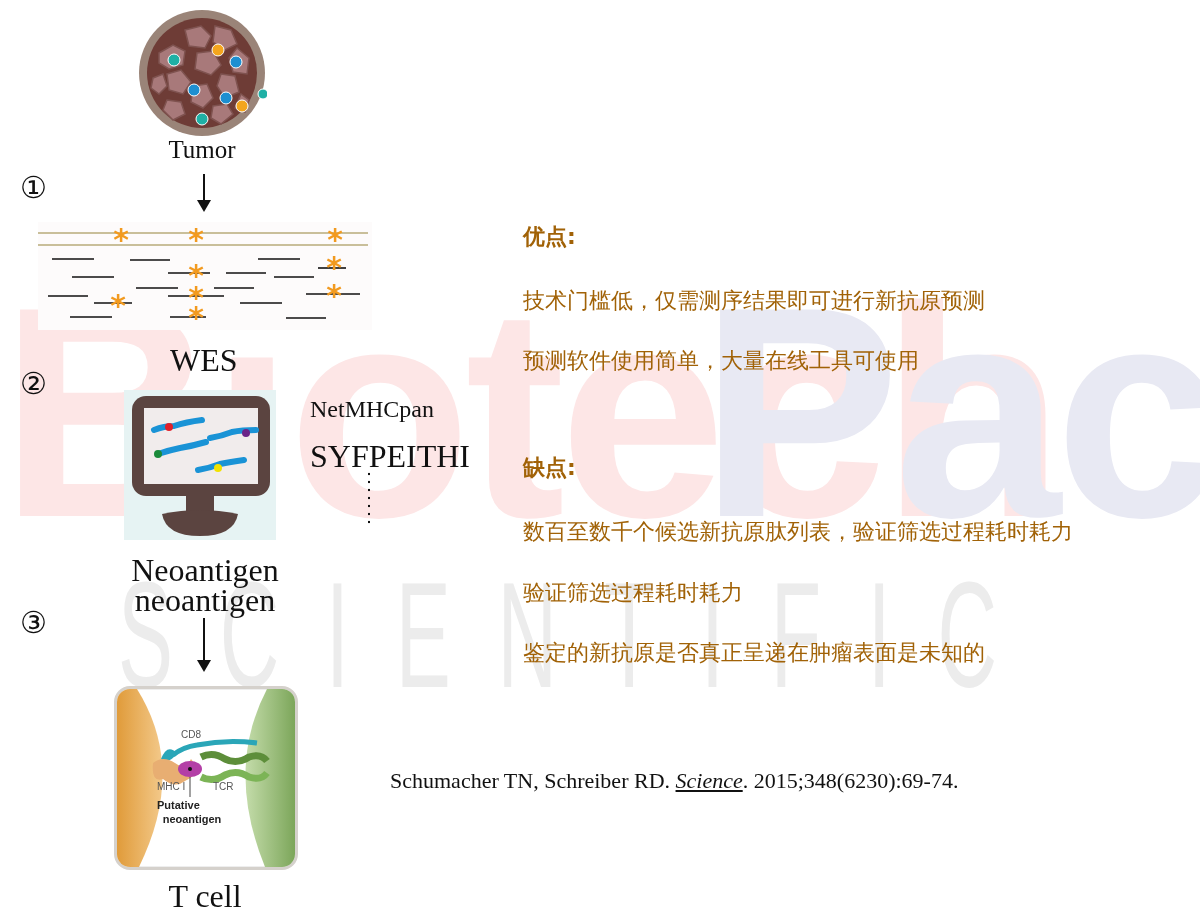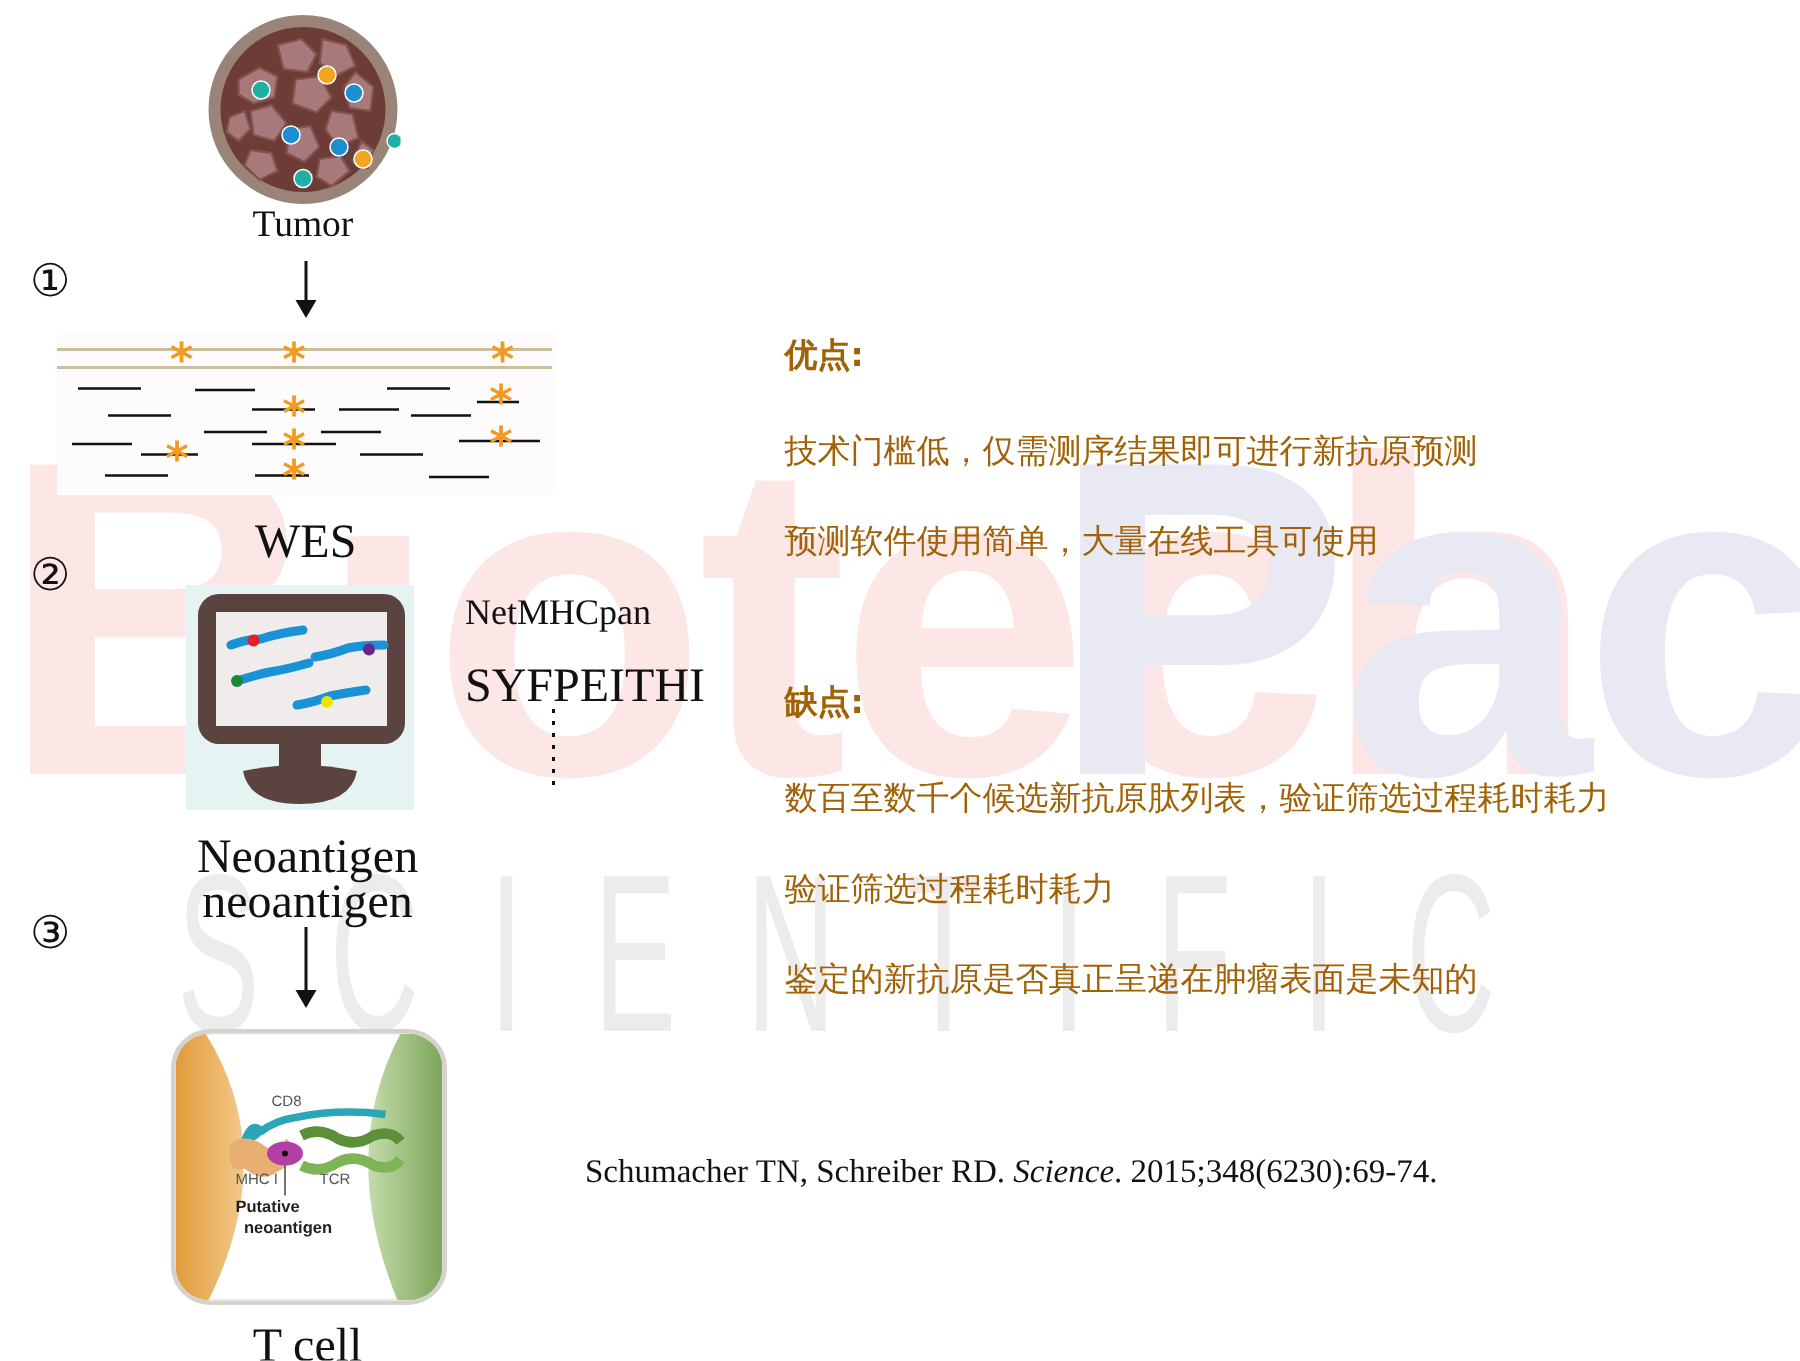--- a/index.html
+++ b/index.html
@@ -22,21 +22,21 @@
 
   .arrow-v { position:absolute; width:2px; background:#111; }
   .arrow-v::after { content:""; position:absolute; left:-6px; bottom:-2px;
                     border-left:7px solid transparent; border-right:7px solid transparent;
                     border-top:12px solid #111; }
 
   .cn { font-family:"DejaVu Sans", sans-serif; font-size:22px; color:#a16207; white-space:nowrap; }
   .cn-h { font-weight:bold; }
 
   .citation { font-size:22px; white-space:nowrap; }
-  .citation i { font-style:italic; }
+  .citation i { font-style:italic;text-decoration:underline; }
 </style>
 </head>
 <body>
 
 <div class="wm-word wm-biotech">Biotech</div>
 <div class="wm-word wm-pack">Pack</div>
 <div class="wm-word wm-sci">SCIENTIFIC</div>
 
 <div>
 
@@ -137,21 +137,21 @@
        background-image:radial-gradient(circle,#111 1.3px,transparent 1.6px);
        background-size:2px 8px;"></div>
 
   <div class="abs label serif" style="left:130px;top:552px;width:150px">Neoantigen</div>
   <div class="abs label serif" style="left:130px;top:582px;width:150px">neoantigen</div>
 
   <div class="abs step" style="left:20px;top:605px">③</div>
   <div class="arrow-v" style="left:203px;top:618px;height:52px"></div>
 
   <div class="abs" style="left:114px;top:686px;width:178px;height:178px;border:3px solid #d5d1cc;
-       border-radius:26px;background:#fff;overflow:hidden;box-shadow:0 0 0 1px #eee inset;">
+       border-radius:16px;background:#fff;overflow:hidden;box-shadow:0 0 0 1px #eee inset;">
     <svg width="178" height="178" viewBox="0 0 178 178">
       <defs>
         <linearGradient id="apc" x1="0" x2="1">
           <stop offset="0" stop-color="#e09b3a"></stop>
             <stop offset="1" stop-color="#f3c98a"></stop>
         </linearGradient>
         <linearGradient id="tc" x1="1" x2="0">
           <stop offset="0" stop-color="#7ca65a"></stop>
             <stop offset="1" stop-color="#c4dcaa"></stop>
         </linearGradient>

